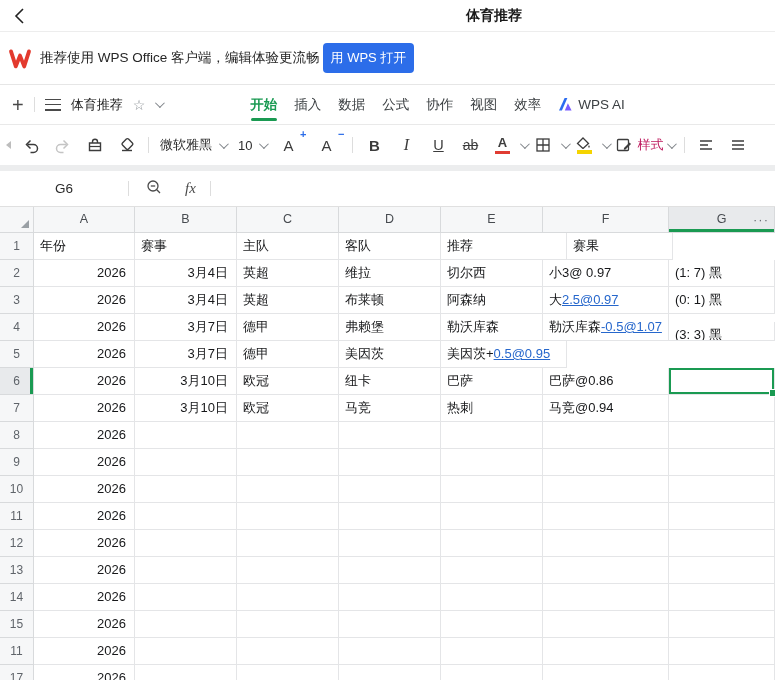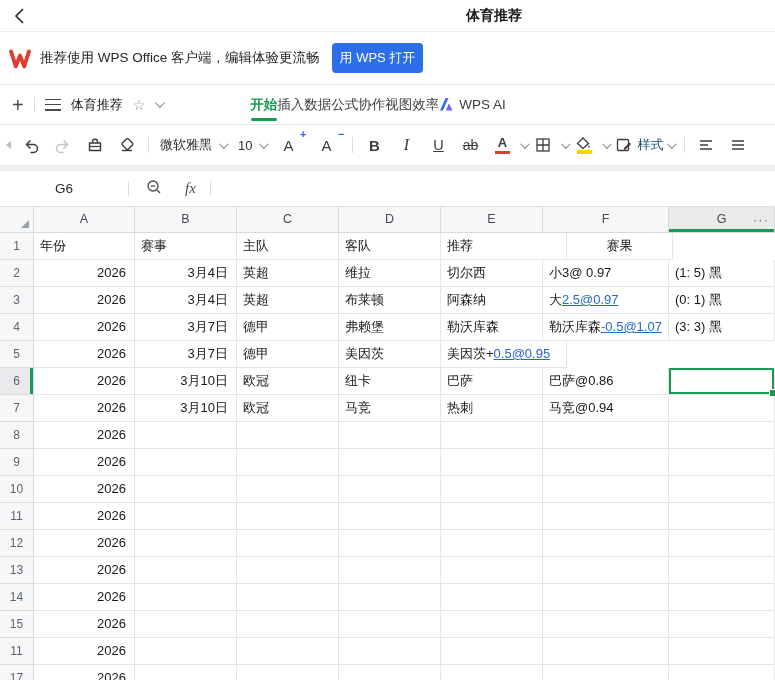--- a/index.html
+++ b/index.html
@@ -10,35 +10,35 @@
 
   
   .titlebar{ position:relative; height:32px; border-bottom:1px solid #ededed; }
   .back{ position:absolute; left:10px; top:6px; width:20px; height:20px; cursor:pointer; }
   .page-title{ position:absolute; left:466px; top:7px; font-size:14px; font-weight:700; color:#1a1a1a; }
 
   
   .banner{ height:53px; display:flex; align-items:center; padding:0 8px; border-bottom:1px solid #e6e6e6; }
   .wps-logo{ width:24px; height:24px; flex:0 0 auto; }
   .banner-msg{ margin-left:8px; font-size:13.5px; color:#262626; white-space:nowrap; }
-  .open-btn{ margin-left:12px; background:var(--btn); color:#fff; font-size:13px;
+  .open-btn{ margin-left:3px; background:var(--btn); color:#fff; font-size:13px;
     padding:6px 8px; border-radius:4px; border:none; white-space:nowrap; cursor:pointer; }
 
   
   .menubar{ height:40px; display:flex; align-items:center; padding:0 12px; border-bottom:1px solid #e9e9e9; }
   .mb-left{ display:flex; align-items:center; gap:10px; }
   .plus-glyph{ font-size:20px; color:#494949; line-height:1; cursor:pointer; }
   .vdiv{ width:1px; height:15px; background:#ddd; }
   .burger{ width:16px; height:12px; display:flex; flex-direction:column; justify-content:space-between; cursor:pointer;}
   .burger i{ height:1.6px; background:#4a4a4a; }
   .doc-name{ font-size:13px; color:#212121; }
   .star-glyph{ font-size:14px; color:#8a8f94; cursor:pointer; }
   .chev{ width:7px; height:7px; border-right:1.4px solid #80858a; border-bottom:1.4px solid #80858a;
     transform:rotate(45deg) translateY(-2px); display:inline-block; cursor:pointer; }
-  .tabs{ display:flex; align-items:center; margin-left:88px; height:100%; }
+  .tabs{ display:flex; align-items:center; gap:17px; margin-left:88px; height:100%; }
   .tab{ position:relative; font-size:13.5px; color:#3c4043; height:100%; display:flex; align-items:center; cursor:pointer; white-space:nowrap;}
   .tab.active{ color:var(--green); font-weight:700; }
   .tab.active::after{ content:''; position:absolute; left:50%; transform:translateX(-50%);
     bottom:3px; width:26px; height:3px; border-radius:2px; background:var(--green); }
   .tab .ai-ico{ margin-right:5px; display:inline-flex; }
 
   
   .toolbar{ height:40px; display:flex; align-items:center; padding:0 4px; white-space:nowrap; }
   .tbi{ display:inline-flex; align-items:center; justify-content:center; min-width:20px; height:26px;
     margin:0 6px; cursor:pointer; color:#3c3c3c; flex:0 0 auto; }
@@ -50,21 +50,21 @@
   .fontbtn{ position:relative; font-size:15px; font-weight:500; }
   .fontbtn sup{ position:absolute; top:-4px; right:-8px; font-size:11px; color:#2c6de9; font-weight:700;}
   .b-ico{ font-weight:800; font-size:15px; }
   .i-ico{ font-family:"Liberation Serif","DejaVu Serif",serif; font-style:italic; font-size:16px; }
   .u-ico{ text-decoration:underline; font-size:14.5px; }
   .ab-ico{ text-decoration:line-through; font-size:14px; }
   .fc-ico{ display:flex; flex-direction:column; align-items:center; line-height:1; }
   .fc-ico .a{ font-size:13px; font-weight:600; }
   .fc-ico .bar{ width:15px; height:3.5px; margin-top:1.5px; background:var(--red); }
   .fill-bar{ width:15px; height:3.5px; margin-top:1.5px; background:#f5d400; }
-  .style-label{ font-size:13px; color:#0c4a6e; margin-left:4px; }
+  .style-label{ font-size:13px; color:#be185d; margin-left:4px; }
   .gap2{ margin-left:2px; }
 
   
   .band{ height:6px; background:#ecedee; }
   .formulabar{ height:36px; display:flex; align-items:center; border-bottom:1px solid #e0e0e0; }
   .cellref{ width:128px; text-align:center; font-size:13.5px; color:#2b2b2b; }
   .fx-ico{ font-family:"Liberation Serif","DejaVu Serif",serif; font-style:italic; font-size:15px; color:#4a4a4a; margin:0 14px; cursor:pointer;}
   .fb-search{ margin:0 8px 0 16px; cursor:pointer; }
 
   
@@ -279,51 +279,51 @@
       <div class="cell" style="width: 126px;">F</div>
       <div class="cell colsel" style="width: 106px;">G<span class="more-dots">···</span></div>
     </div>
     <div class="grid-row">
       <div class="cell rowhdr" style="width: 34px;">1</div>
       <div class="cell" style="width: 101px;">年份</div>
       <div class="cell" style="width: 102px;">赛事</div>
       <div class="cell" style="width: 102px;">主队</div>
       <div class="cell" style="width: 102px;">客队</div>
       <div class="cell" style="width: 126px;">推荐</div>
-      <div class="cell" style="width: 106px; text-align: center;">赛果</div>
+      <div class="cell" style="width: 106px;">赛果</div>
     </div>
     <div class="grid-row">
       <div class="cell rowhdr" style="width: 34px;">2</div>
       <div class="cell right" style="width: 101px;">2026</div>
       <div class="cell right" style="width: 102px;">3月4日</div>
       <div class="cell" style="width: 102px;">英超</div>
       <div class="cell" style="width: 102px;">维拉</div>
       <div class="cell" style="width: 102px;">切尔西</div>
       <div class="cell" style="width: 126px;"><span>小3@ 0.97</span></div>
-      <div class="cell" style="width: 106px;">(1: 5) 黑</div>
+      <div class="cell" style="width: 106px;">(1: 7) 黑</div>
     </div>
     <div class="grid-row">
       <div class="cell rowhdr" style="width: 34px;">3</div>
       <div class="cell right" style="width: 101px;">2026</div>
       <div class="cell right" style="width: 102px;">3月4日</div>
       <div class="cell" style="width: 102px;">英超</div>
       <div class="cell" style="width: 102px;">布莱顿</div>
       <div class="cell" style="width: 102px;">阿森纳</div>
       <div class="cell" style="width: 126px;"><span>大</span><span class="lnk">2.5@0.97</span></div>
       <div class="cell" style="width: 106px;">(0: 1) 黑</div>
     </div>
     <div class="grid-row">
       <div class="cell rowhdr" style="width: 34px;">4</div>
       <div class="cell right" style="width: 101px;">2026</div>
       <div class="cell right" style="width: 102px;">3月7日</div>
       <div class="cell" style="width: 102px;">德甲</div>
       <div class="cell" style="width: 102px;">弗赖堡</div>
       <div class="cell" style="width: 102px;">勒沃库森</div>
       <div class="cell" style="width: 126px;"><span>勒沃库森</span><span class="lnk">-0.5@1.07</span></div>
-      <div class="cell" style="width: 106px;">(3: 3) 黑</div>
+      <div class="cell" style="width: 106px; margin-top: 8px;">(3: 3) 黑</div>
     </div>
     <div class="grid-row">
       <div class="cell rowhdr" style="width: 34px;">5</div>
       <div class="cell right" style="width: 101px;">2026</div>
       <div class="cell right" style="width: 102px;">3月7日</div>
       <div class="cell" style="width: 102px;">德甲</div>
       <div class="cell" style="width: 102px;">美因茨</div>
       <div class="cell" style="width: 126px;"><span>美因茨+</span><span class="lnk">0.5@0.95</span></div>
     </div>
     <div class="grid-row">

